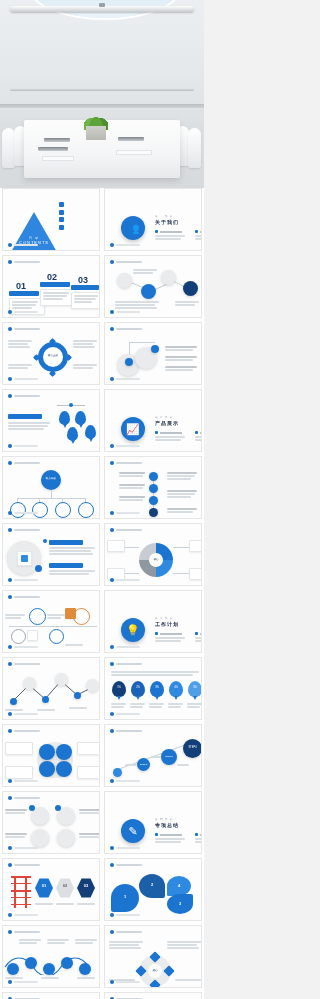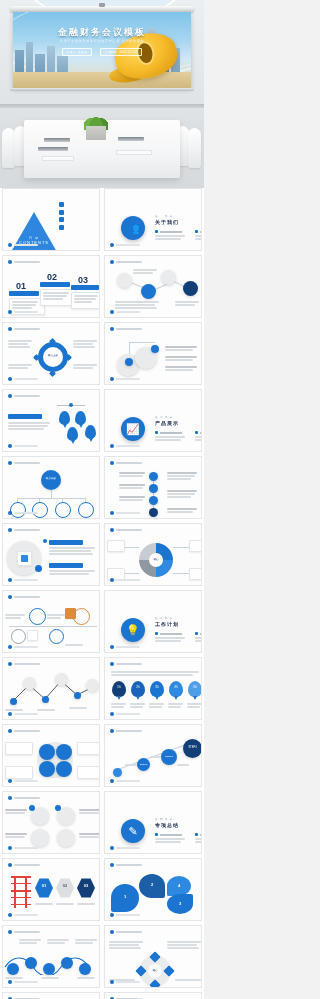--- a/index.html
+++ b/index.html
@@ -166,37 +166,20 @@
 
       <div class="laptop" style="left:44px;top:138px;width:26px;"></div>
       <div class="laptop" style="left:38px;top:147px;width:30px;"></div>
       <div class="laptop" style="left:118px;top:137px;width:26px;"></div>
       <div class="paper" style="left:116px;top:150px;width:34px;"></div>
       <div class="paper" style="left:42px;top:156px;width:30px;"></div>
     </div>
 
     <div class="screen-wrap">
       <div class="screen-bar"></div>
-      <div class="screen">
-        <div class="cover">
-          <div class="cover-sky-swoosh"></div>
-          <div class="cover-sky-swoosh2"></div>
-          <div class="cover-city-l"></div>
-          <div class="cover-city-r"></div>
-          <div class="cover-ground"></div>
-          <div class="coin2"></div>
-          <div class="coin"></div>
-          <div class="cover-title">金融财务会议模板</div>
-          <div class="cover-sub">适用于金融财务类年终总结工作汇报 述职报告模板</div>
-          <div class="cover-tags">
-            <span class="cover-tag">汇报人：某某某</span>
-            <span class="cover-tag">汇报时间：20XX.XX.XX</span>
-          </div>
-        </div>
-      </div>
       <div class="screen-foot"></div>
     </div>
   </div>
 
   <div class="grid">
 
     <div class="slide">
       <div class="body">
         <div class="tri" style="left:8px;top:12px;"></div>
         <div class="contents-txt" style="left:8px;top:36px;">

